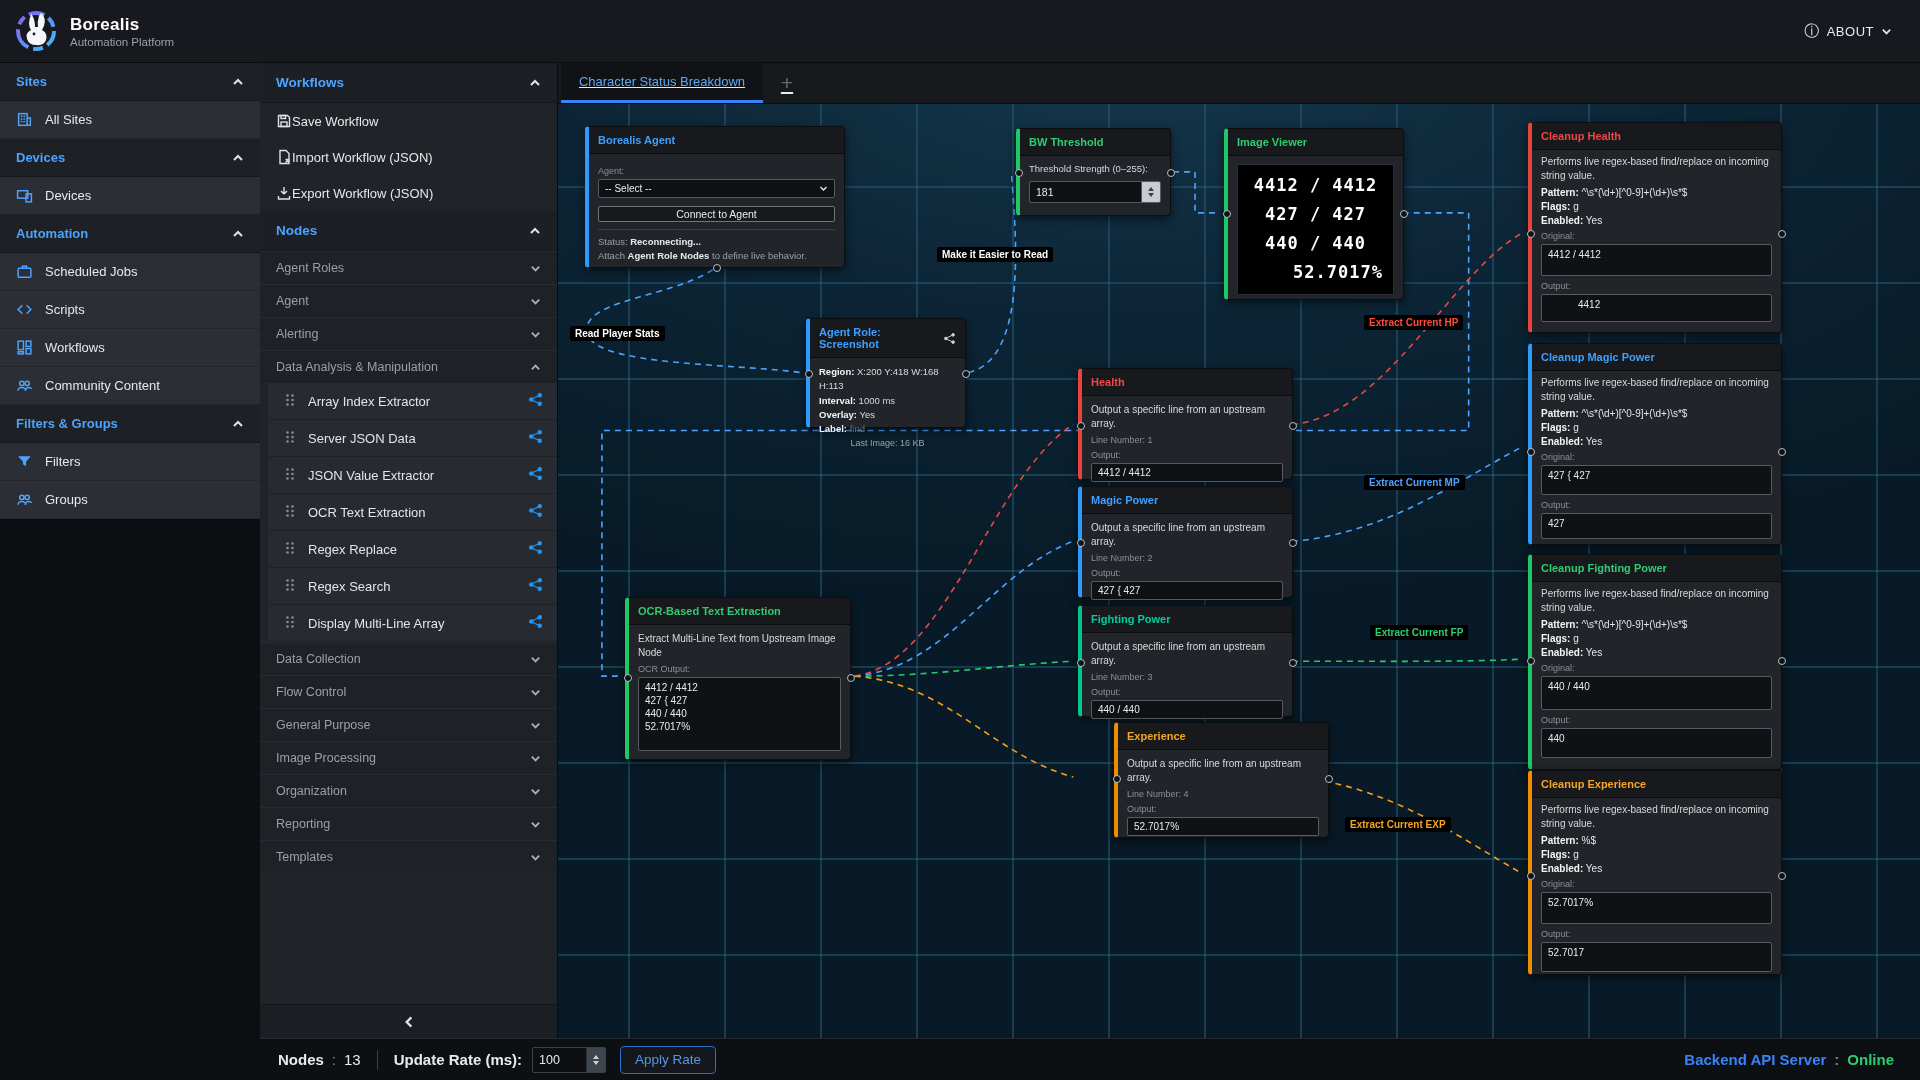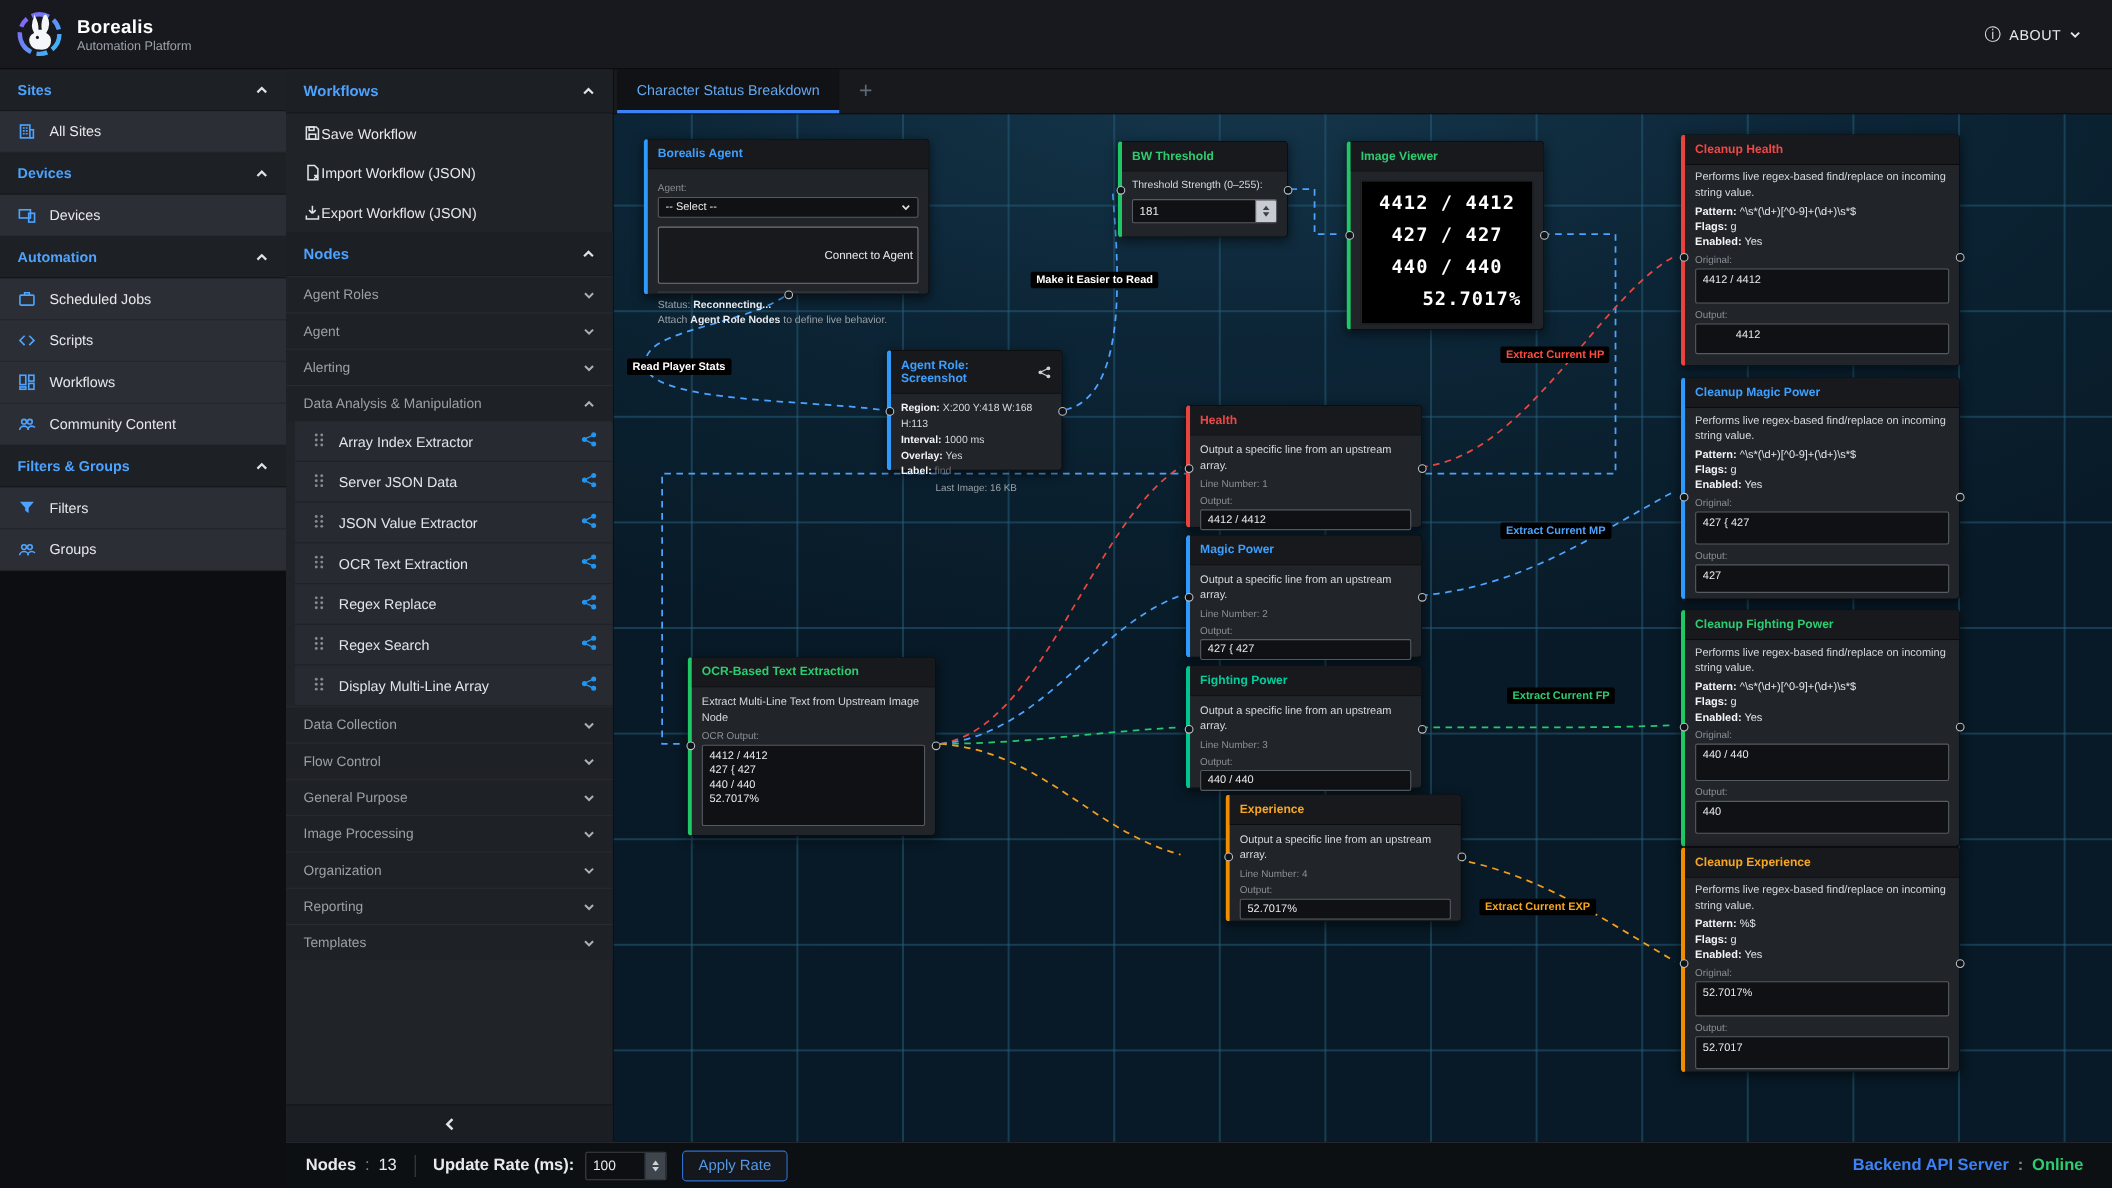--- a/index.html
+++ b/index.html
@@ -52,21 +52,21 @@
   .drag svg { width:12px; height:14px; fill:currentColor; }
   .share-blue { margin-left:auto; flex:none; }
   .share-blue svg { width:15px; height:15px; fill:#2196f3; stroke:#2196f3; stroke-width:1.3; }
   .panel-fill { flex:1; }
   .collapse-row { height:34px; background:#1b1e22; border-top:1px solid #14161a; display:flex;
     align-items:center; justify-content:center; cursor:pointer; }
 
   
   .stage { flex:1; display:flex; flex-direction:column; min-width:0; }
   .tabbar { height:41px; flex:none; background:#17191d; display:flex; align-items:stretch;
-    border-bottom:1px solid #0a0c0e; }
+    border-bottom:1px solid #0a0c0e;text-decoration:underline; }
   .tab { width:202px; margin-left:3px; background:#101216; color:#64a8f0; font-size:13px;
     display:flex; align-items:center; justify-content:center; border-bottom:3px solid #3b82f6;
     cursor:pointer; }
   .tab-add { width:48px; display:flex; align-items:center; justify-content:center; color:#5d6b78;
     font-size:21px; cursor:pointer; }
 
   .canvas { position:relative; flex:1; overflow:hidden;
     background-image:
       linear-gradient(rgba(38,96,125,.5) 2px, transparent 2px),
       linear-gradient(90deg, rgba(38,96,125,.5) 2px, transparent 2px),
@@ -94,21 +94,21 @@
   .b-teal { border-left-color:#00c591; } .t-teal { color:#00cf9b; }
   .b-red { border-left-color:#e8433c; } .t-red { color:#f04747; }
   .b-orange { border-left-color:#f08c00; } .t-orange { color:#f5a623; }
   .flab { color:#8b9097; font-size:9px; margin:5px 0 3px; }
   .tin { width:100%; display:block; background:#101114; border:1px solid #565b61; color:#e8eaed;
     font:10px "Liberation Sans",sans-serif; padding:3px 6px; border-radius:2px; }
   textarea.tin { resize:none; line-height:1.3; font-family:"Liberation Sans",sans-serif; }
   .sel { display:flex; align-items:center; justify-content:space-between; background:#101114;
     border:1px solid #565b61; border-radius:2px; padding:3px 6px; color:#e8eaed; cursor:pointer; }
   .btn-dark { display:block; width:100%; background:#17191c; border:1px solid #70757b; color:#e8eaed;
-    padding:19px 4px; text-align:right; border-radius:2px; font-size:10.5px; margin-top:8px; cursor:pointer; }
+    padding:1px 4px; text-align:center; border-radius:2px; font-size:10.5px; margin-top:8px; cursor:pointer; }
   .divline { border-top:1px solid #3a3e44; margin:7px 0 5px; }
   .srow { font-size:9.5px; color:#9aa0a6; line-height:1.45; }
   .srow b { color:#e8eaed; }
   .kv { line-height:1.5; font-size:10px; color:#d7dadc; }
   .kv b { color:#f2f4f6; }
   .dim { color:#6c7177; }
   .cent { text-align:center; color:#9aa0a6; margin-top:2px; }
   .numwrap { display:flex; align-items:stretch; border:1px solid #565b61; border-radius:2px;
     overflow:hidden; background:#101114; }
   .numwrap input { flex:1; min-width:0; background:transparent; border:none; color:#e8eaed;

